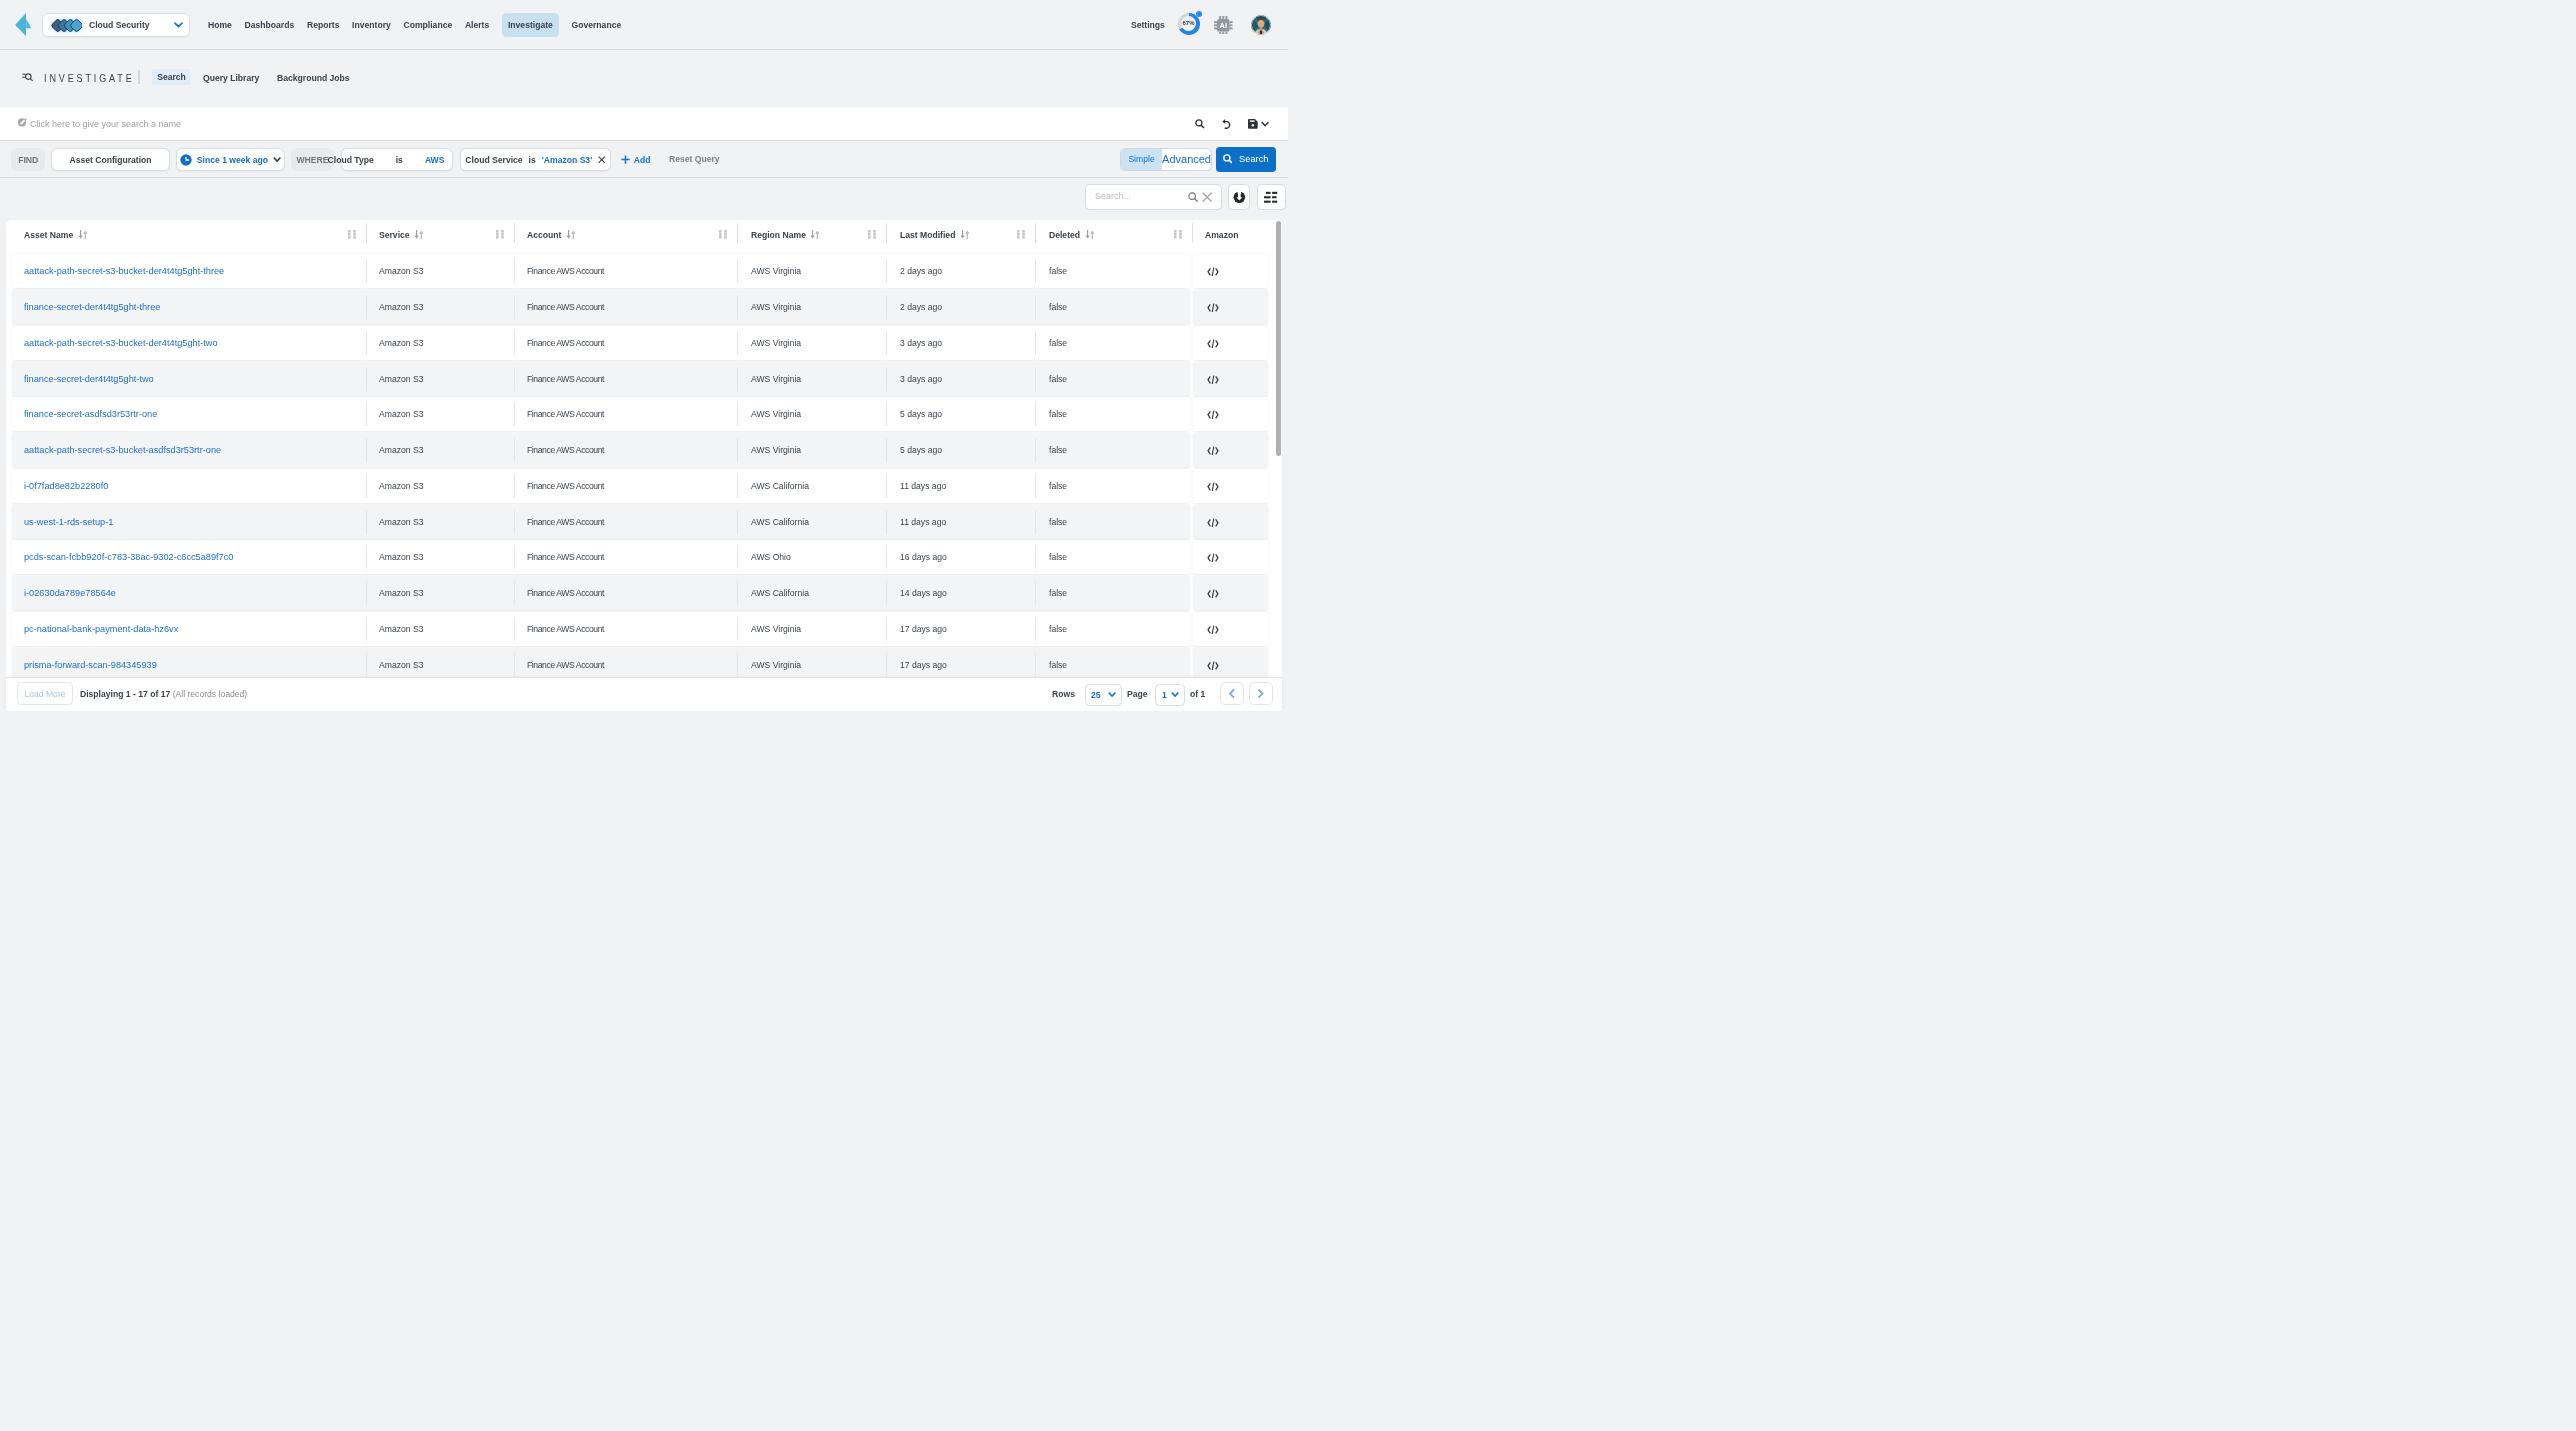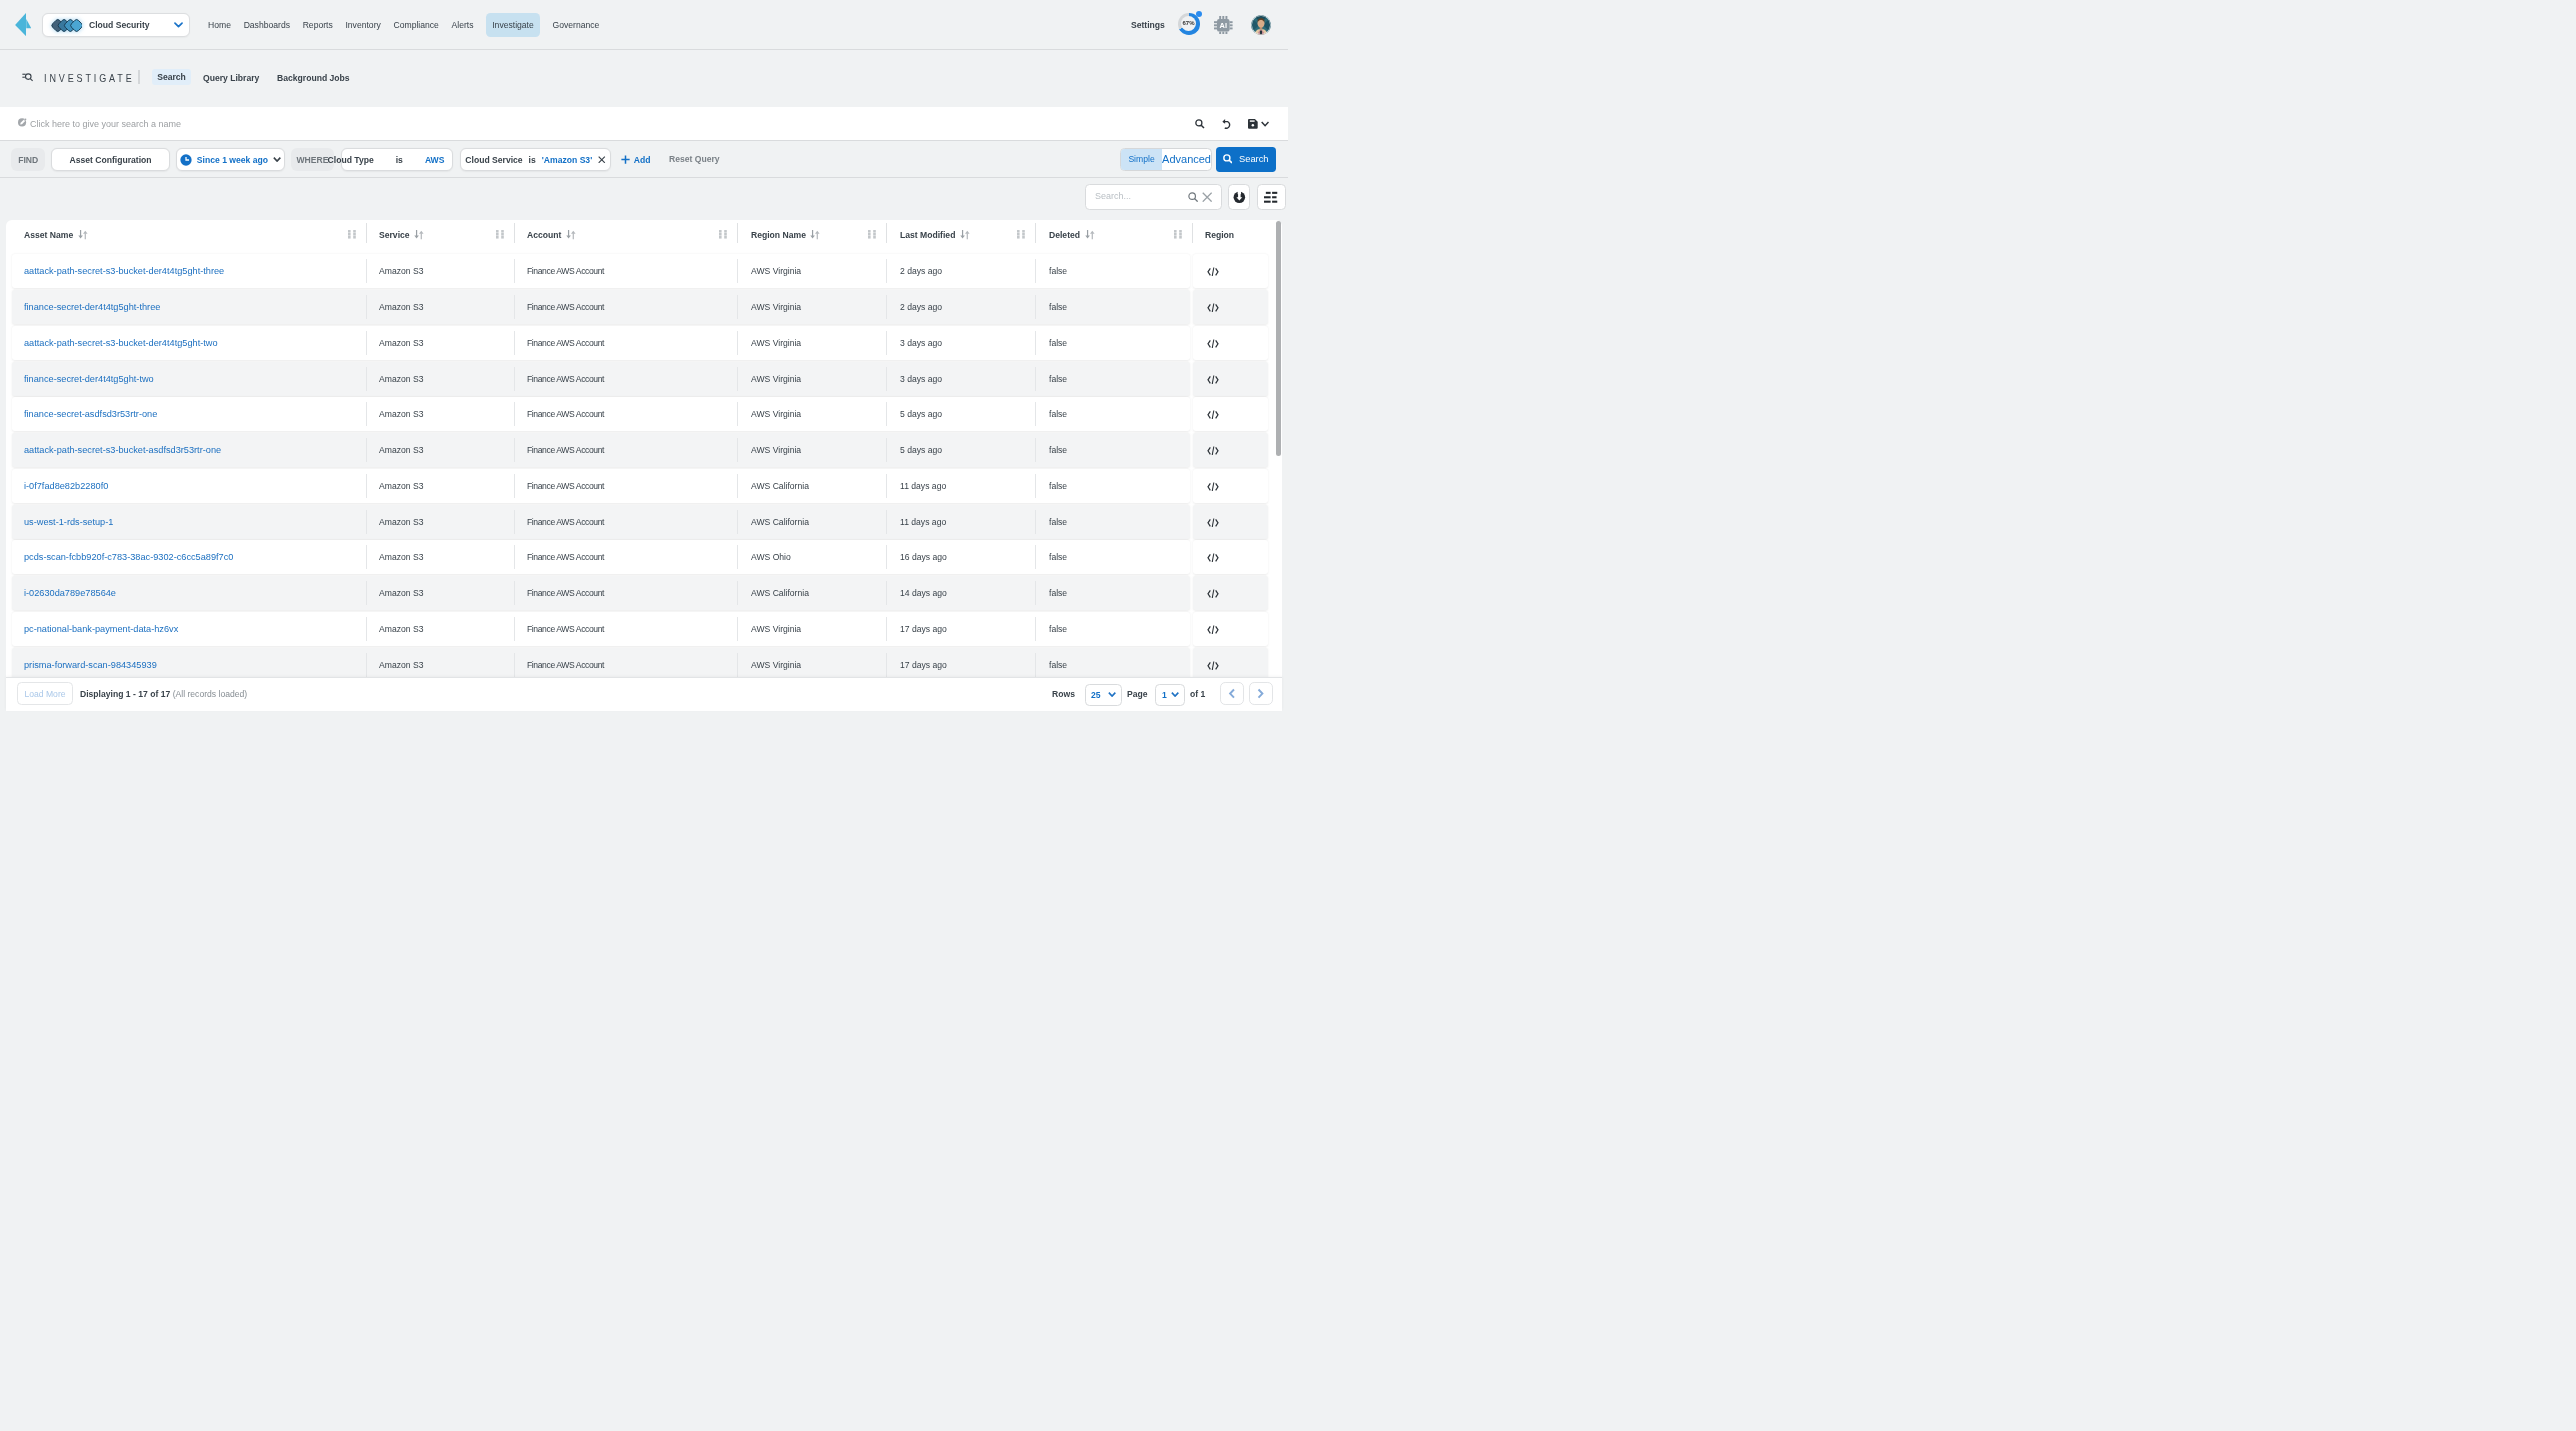--- a/index.html
+++ b/index.html
@@ -7,21 +7,21 @@
 .abs { position:absolute; }
 #page { position:relative; width:1288px; height:716px; font-size:9px; }
 .b { font-weight:bold; }
 .blue { color:#1270c7; }
 
 
 .hline { position:absolute; left:0; width:1288px; height:0.7px; background:#d9dbdd; }
 
 
 .nav { position:absolute; left:208px; top:0; height:50px; display:flex; align-items:center; gap:12.7px; }
-.nav a { font-size:8.6px; font-weight:normal; color:#39424a; text-decoration:none; white-space:nowrap; }
+.nav a { font-size:8.6px; font-weight:bold; color:#39424a; text-decoration:none; white-space:nowrap; }
 .nav a.on { background:#c7e1f0; border-radius:4.5px; padding:6.7px 6px; }
 
 
 .pill { position:absolute; top:148px; height:23px; display:flex; align-items:center; justify-content:center; font-size:8.6px; border-radius:6px; white-space:nowrap; }
 .gpill { background:#e8eaec; color:#6e757b; font-weight:bold; }
 .wpill { background:#fff; border:0.7px solid #dadcde; box-shadow:0 0.7px 1.5px rgba(0,0,0,.05); }
 
 
 .th { position:absolute; top:230px; font-size:8.6px; font-weight:bold; color:#39424a; white-space:nowrap; }
 .coldiv { position:absolute; top:223px; width:0.7px; height:20px; background:#dfe1e3; }
@@ -274,21 +274,21 @@
           <path d="M0.4 7.8 H6.8 L3.6 11.8 Z" fill="#9aa0a5"></path>
           <path d="M10.2 13 V4.6" stroke="#b4b8bc" stroke-width="1.7"></path>
           <path d="M7 5.2 H13.4 L10.2 1.2 Z" fill="#b4b8bc"></path>
         </svg></div>
       <div class="th" style="left:1049px">Deleted<svg style="margin-left:4.5px;vertical-align:-1.5px" width="10" height="9.3" viewBox="0 0 14 13">
           <path d="M3.6 0 V8.4" stroke="#9aa0a5" stroke-width="1.7"></path>
           <path d="M0.4 7.8 H6.8 L3.6 11.8 Z" fill="#9aa0a5"></path>
           <path d="M10.2 13 V4.6" stroke="#b4b8bc" stroke-width="1.7"></path>
           <path d="M7 5.2 H13.4 L10.2 1.2 Z" fill="#b4b8bc"></path>
         </svg></div>
-      <div class="th" style="left:1205px">Region</div>
+      <div class="th" style="left:1205px">Amazon</div>
       <div class="coldiv" style="left:366px"></div>
       <div class="coldiv" style="left:514px"></div>
       <div class="coldiv" style="left:737px"></div>
       <div class="coldiv" style="left:886px"></div>
       <div class="coldiv" style="left:1035px"></div>
       <div class="coldiv" style="left:1192px"></div>
       <svg class="abs" style="left:348px;top:230px" width="7.8" height="8.6" viewBox="0 0 10.5 11.5">
         <g fill="#c3c7ca">
           <rect x="0" y="0" width="3.5" height="3.5"></rect>
           <rect x="7" y="0" width="3.5" height="3.5"></rect>

